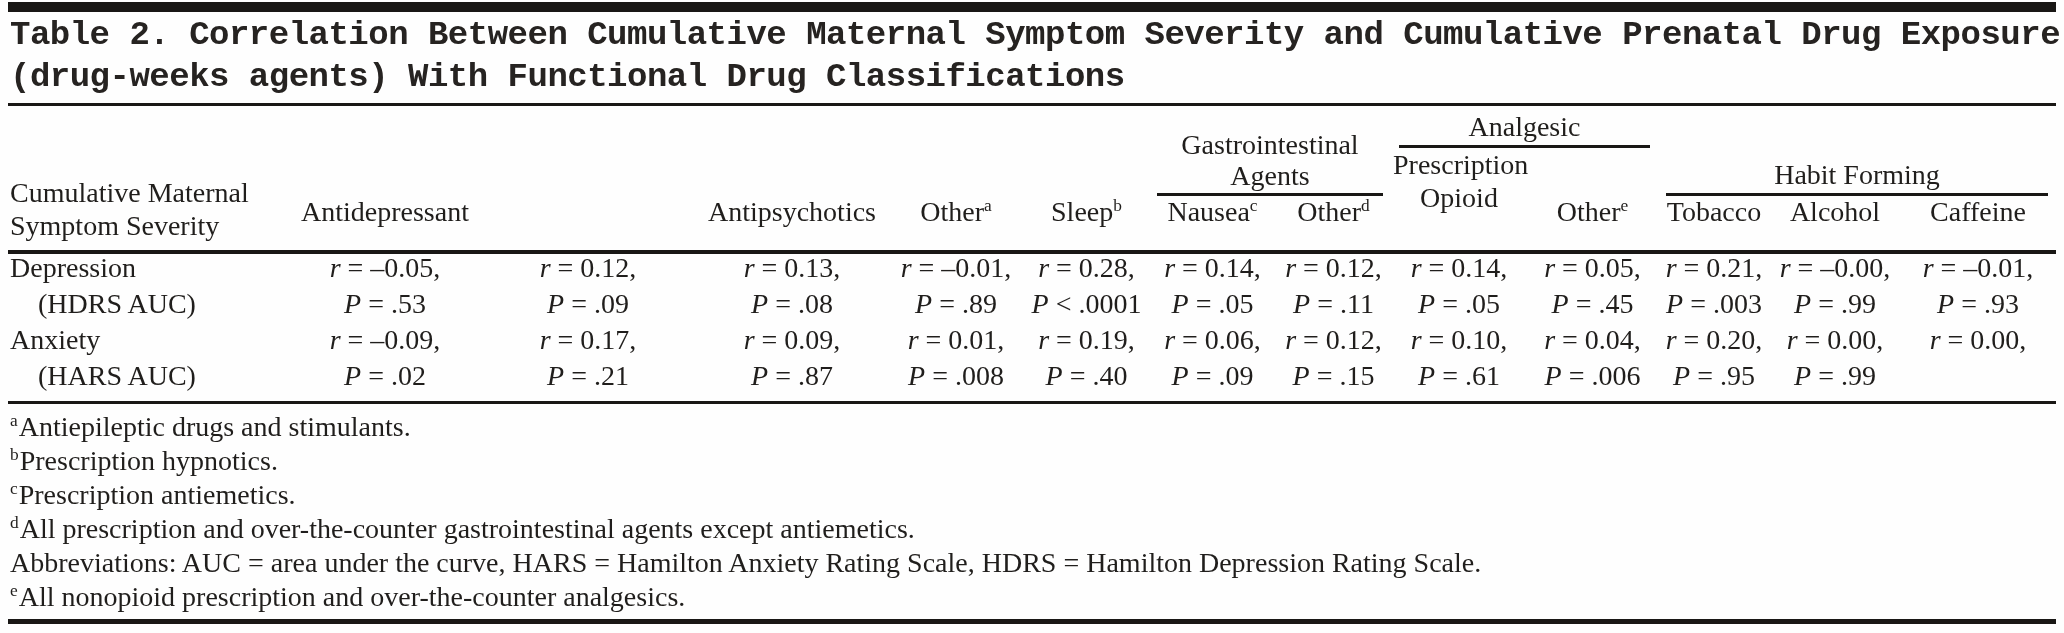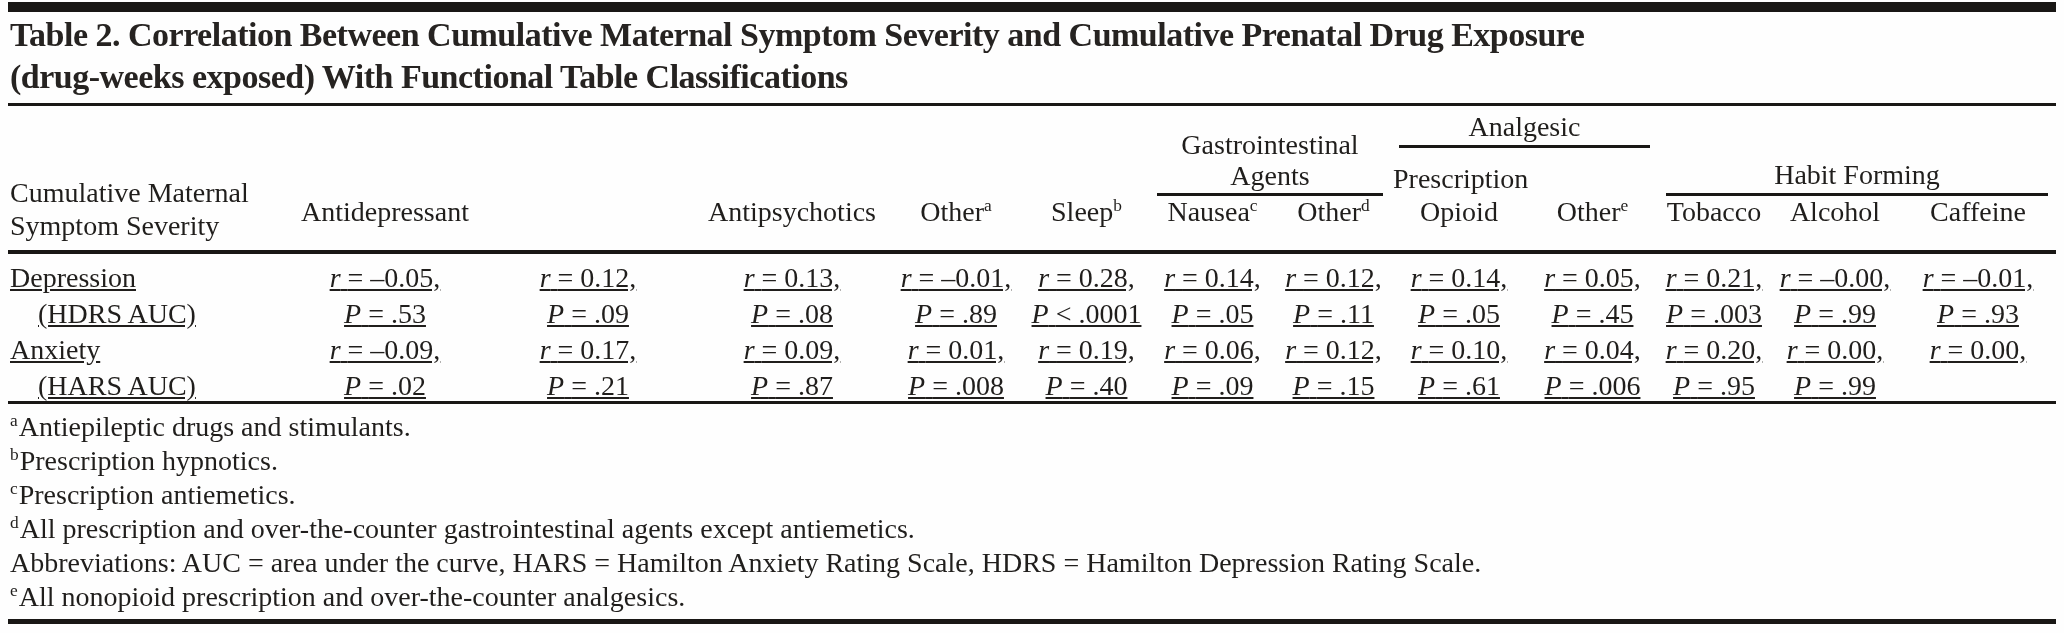--- a/index.html
+++ b/index.html
@@ -6,73 +6,73 @@
   .page{position:relative;width:2064px;height:633px;background:#fefefe;
         font-family:"Liberation Serif",serif;color:#201e1c;overflow:hidden;}
   .rule{position:absolute;left:8px;right:8px;background:#191715;}
   .topbar{top:2px;height:10px;}
   .rule-title{top:103px;height:3px;}
   .rule-header{top:250px;height:4px;}
   .rule-data{top:401px;height:3px;}
   .rule-bottom{top:619px;height:5px;}
 
   .title{position:absolute;left:10px;top:14px;
-         font-family:Liberation Serif, serif;font-weight:bold;
+         font-family:Liberation Mono, monospace;font-weight:bold;
          font-size:34px;line-height:42px;letter-spacing:-0.5px;color:#262321;}
 
   .grid13{position:absolute;left:8px;right:8px;display:grid;
           grid-template-columns:282px 190px 216px 192px 136px 125px 127px 115px 136px 131px 112px 130px 1fr;}
 
   .header{top:108px;height:142px;grid-template-rows:40px 48px 54px;
           font-size:28px;white-space:nowrap;}
   .g-stub{grid-column:1;grid-row:1/4;display:flex;flex-direction:column;
           justify-content:flex-end;align-items:flex-start;
           padding:0 0 8px 2px;line-height:33px;}
   .grp{border-bottom:3px solid #191715;margin:0 8px;display:flex;
        align-items:flex-end;justify-content:center;padding-bottom:2px;}
   .g-psy{grid-column:2/6;grid-row:1/3;}
   .g-gi{grid-column:7/9;grid-row:1/3;flex-direction:column;align-items:center;
         justify-content:flex-end;line-height:31px;}
   .g-ana{grid-column:9/11;grid-row:1/2;}
   .g-habit{grid-column:11/14;grid-row:1/3;}
   .g-opioid{grid-column:9;grid-row:2/4;display:flex;flex-direction:column;
-            justify-content:center;align-items:center;
+            justify-content:flex-start;align-items:center;
             padding-bottom:8px;line-height:33px;}
   .presc{align-self:flex-start;margin-left:2px;}
   .ch{display:flex;align-items:flex-start;justify-content:center;padding-bottom:8px;}
   .g-c2{grid-column:2;grid-row:3;} .g-c3{grid-column:3;grid-row:3;}
   .g-c4{grid-column:4;grid-row:3;} .g-c5{grid-column:5;grid-row:3;}
   .g-c6{grid-column:6;grid-row:3;} .g-c7{grid-column:7;grid-row:3;}
   .g-c8{grid-column:8;grid-row:3;} .g-c10{grid-column:10;grid-row:3;}
   .g-c11{grid-column:11;grid-row:3;} .g-c12{grid-column:12;grid-row:3;}
   .g-c13{grid-column:13;grid-row:3;}
 
   sup{font-size:62%;line-height:0;vertical-align:super;}
 
-  .data{top:260px;grid-auto-rows:36px;font-size:28px;line-height:36px;
-        white-space:nowrap;text-decoration:underline;}
+  .data{top:250px;grid-auto-rows:36px;font-size:28px;line-height:36px;
+        white-space:nowrap;}
   .val{text-align:center;}
   .rowlabel{text-align:left;padding-left:2px;}
   .sub{padding-left:30px;}
   i{font-style:italic;}
 
   .footnotes{position:absolute;left:10px;top:410px;font-size:28px;
              line-height:34px;}
   .fn sup{margin-right:1px;}
 </style>
 </head>
 <body>
 
 <div class="page">
 
   <div class="rule topbar"></div>
 
   <div class="title">
     <div>Table 2. Correlation Between Cumulative Maternal Symptom Severity and Cumulative Prenatal Drug Exposure</div>
-    <div>(drug-weeks exposed) With Functional Table Classifications</div>
+    <div>(drug-weeks agents) With Functional Drug Classifications</div>
   </div>
 
   <div class="rule rule-title"></div>
 
   <div class="header grid13">
     <div class="g-stub">
       <div>Cumulative Maternal</div>
       <div>Symptom Severity</div>
     </div>
 

